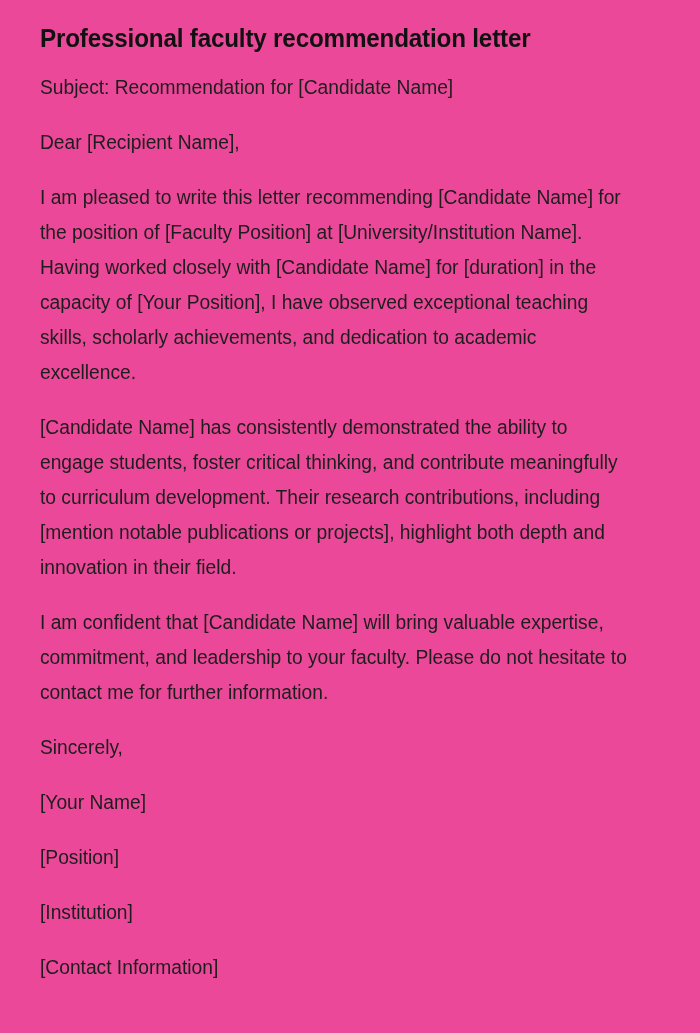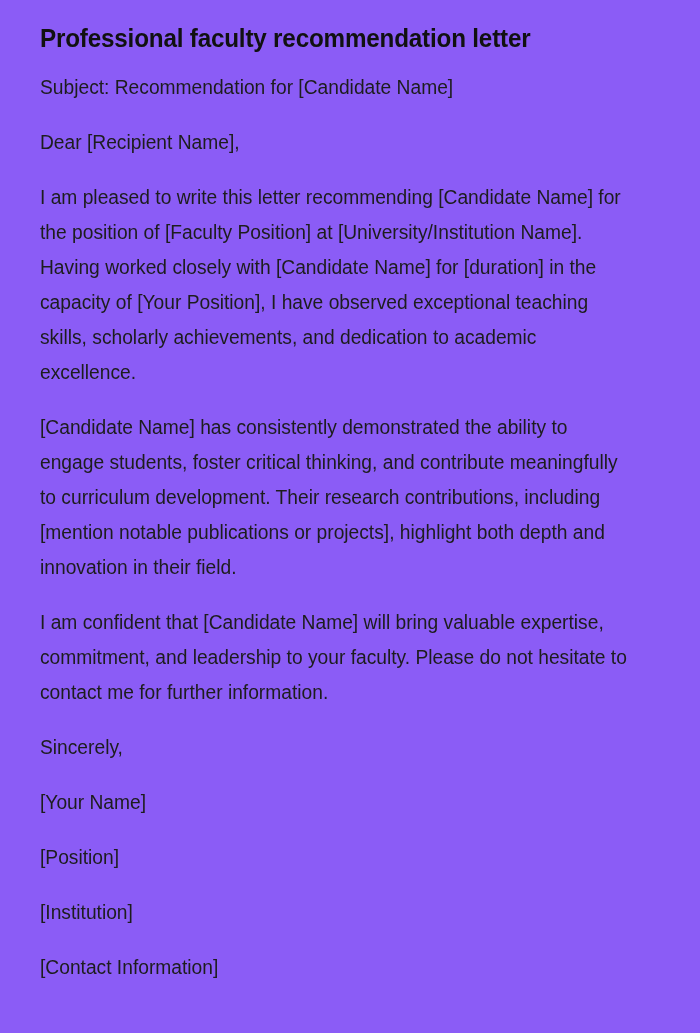--- a/index.html
+++ b/index.html
@@ -12,21 +12,21 @@
     min-height: 1033px;
     font-family: "Liberation Sans", "DejaVu Sans", sans-serif;
     color: #1a1a1a;
     -webkit-font-smoothing: antialiased;
   }
   .page {
     box-sizing: border-box;
     width: 700px;
     min-height: 1033px;
     padding: 22px 60px 20px 40px;
-    background: #8b5cf6;
+    background: #ec4899;
   }
   .doc-title {
     font-size: 25px;
     font-weight: bold;
     line-height: 32px;
     letter-spacing: -0.2px;
     color: #111111;
     margin: 0 0 16px 0;
     transform: scaleX(0.97);
     transform-origin: left center;

